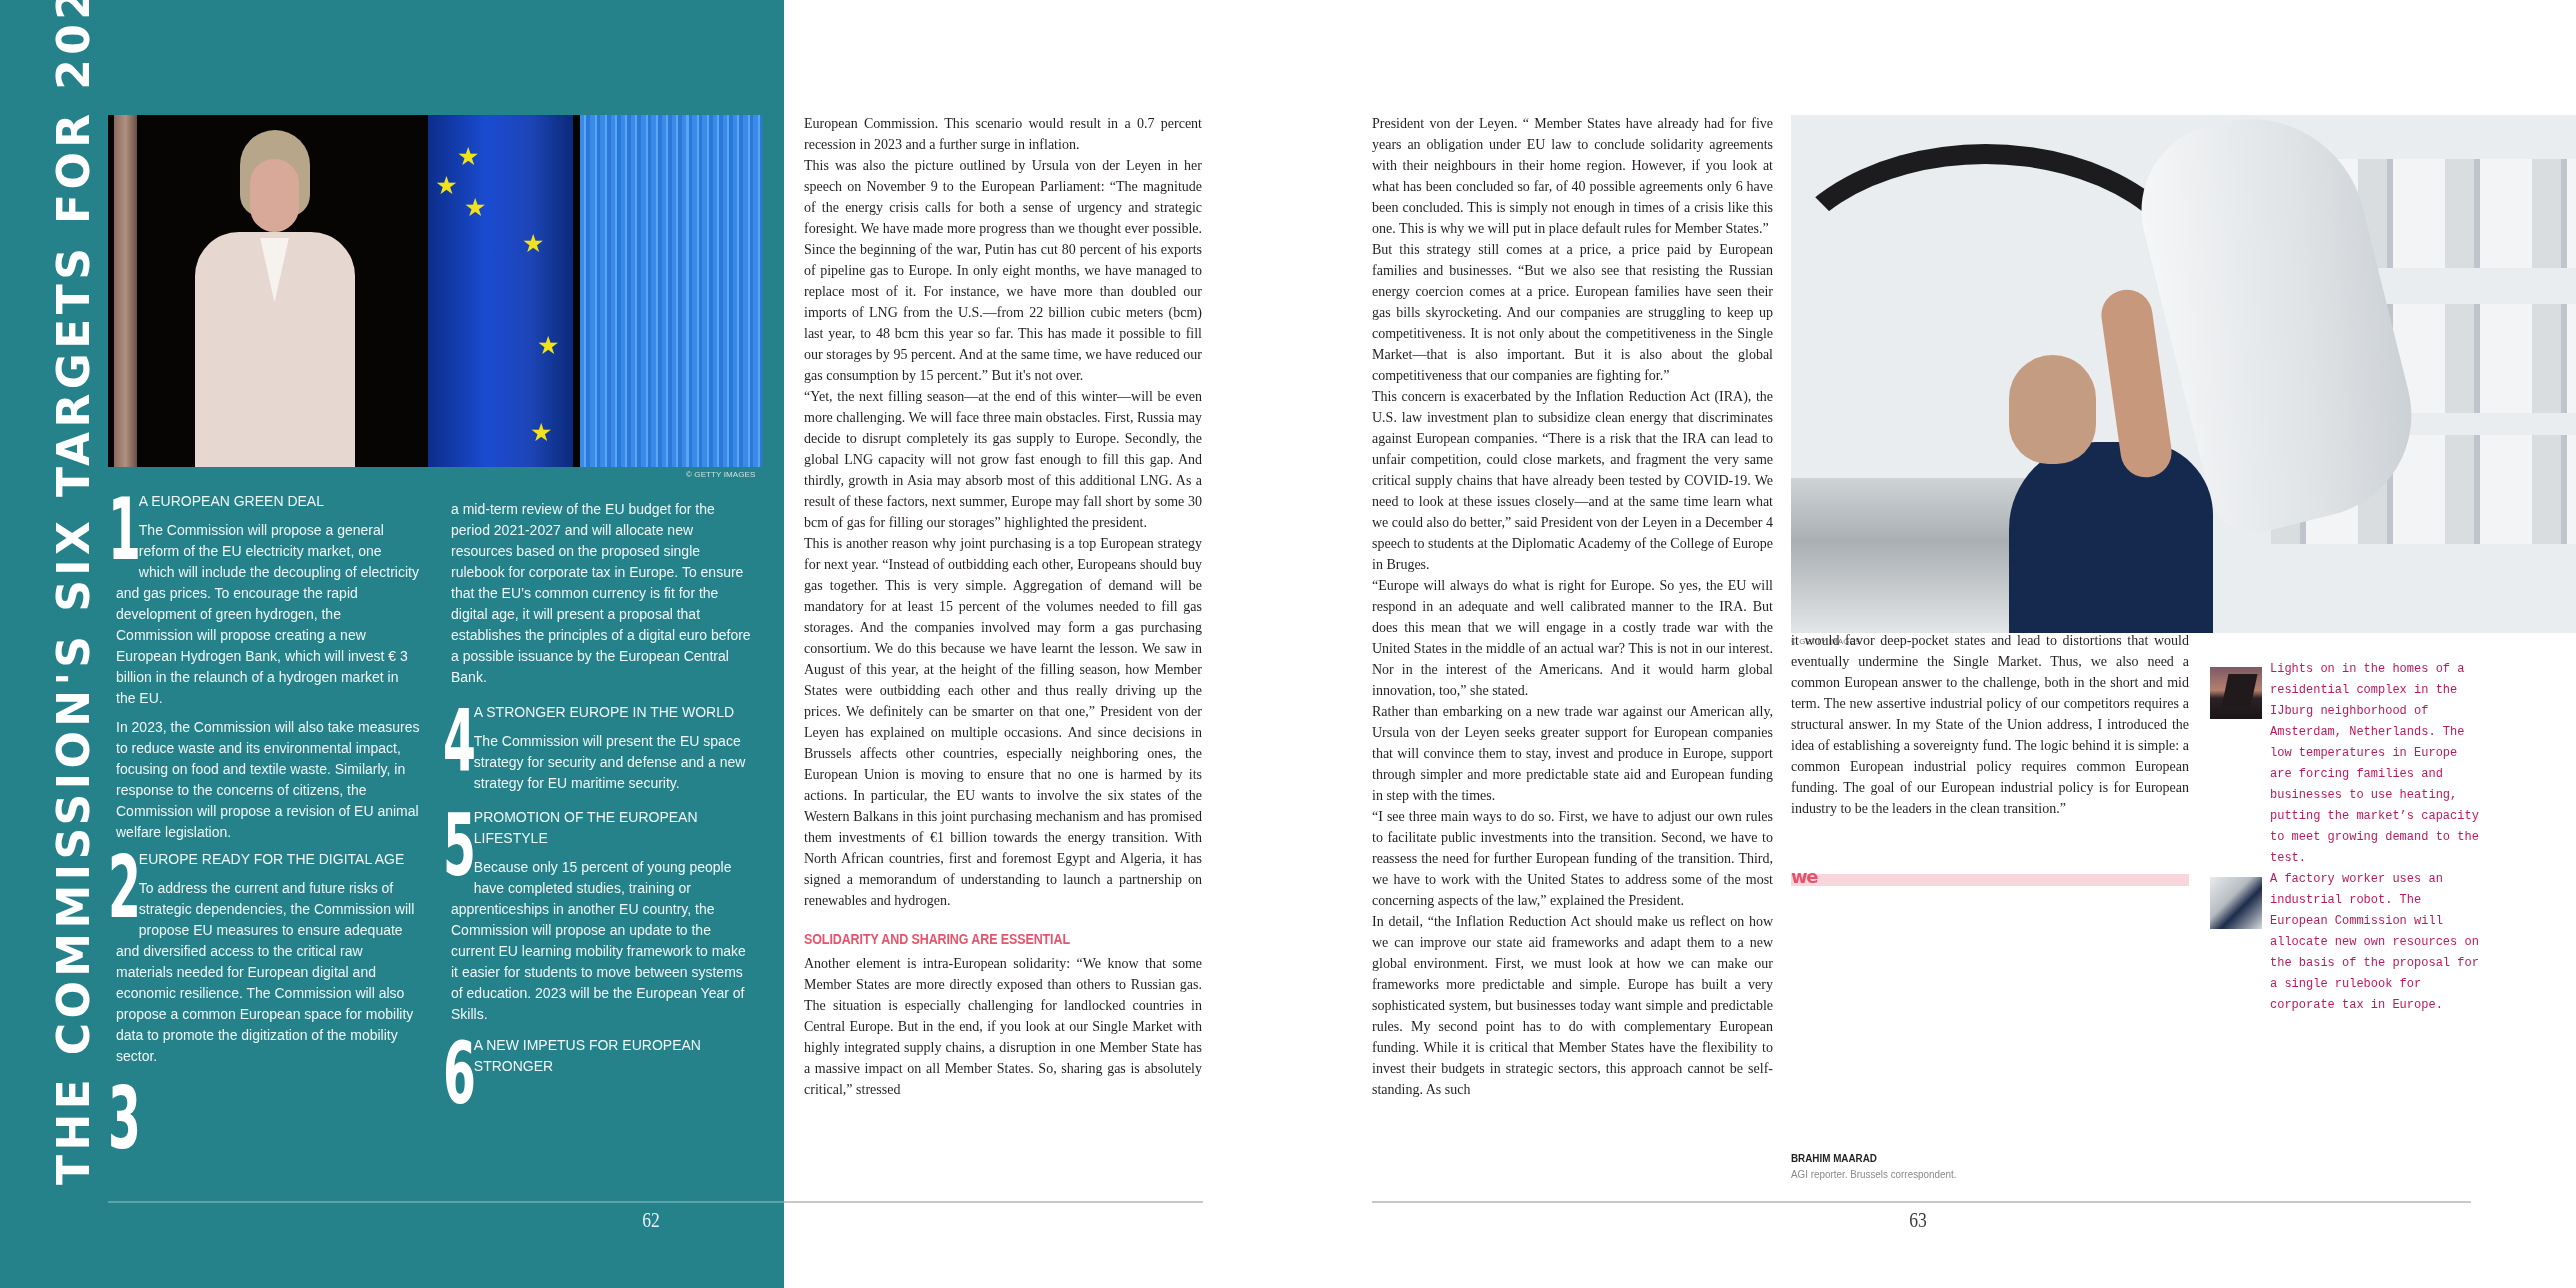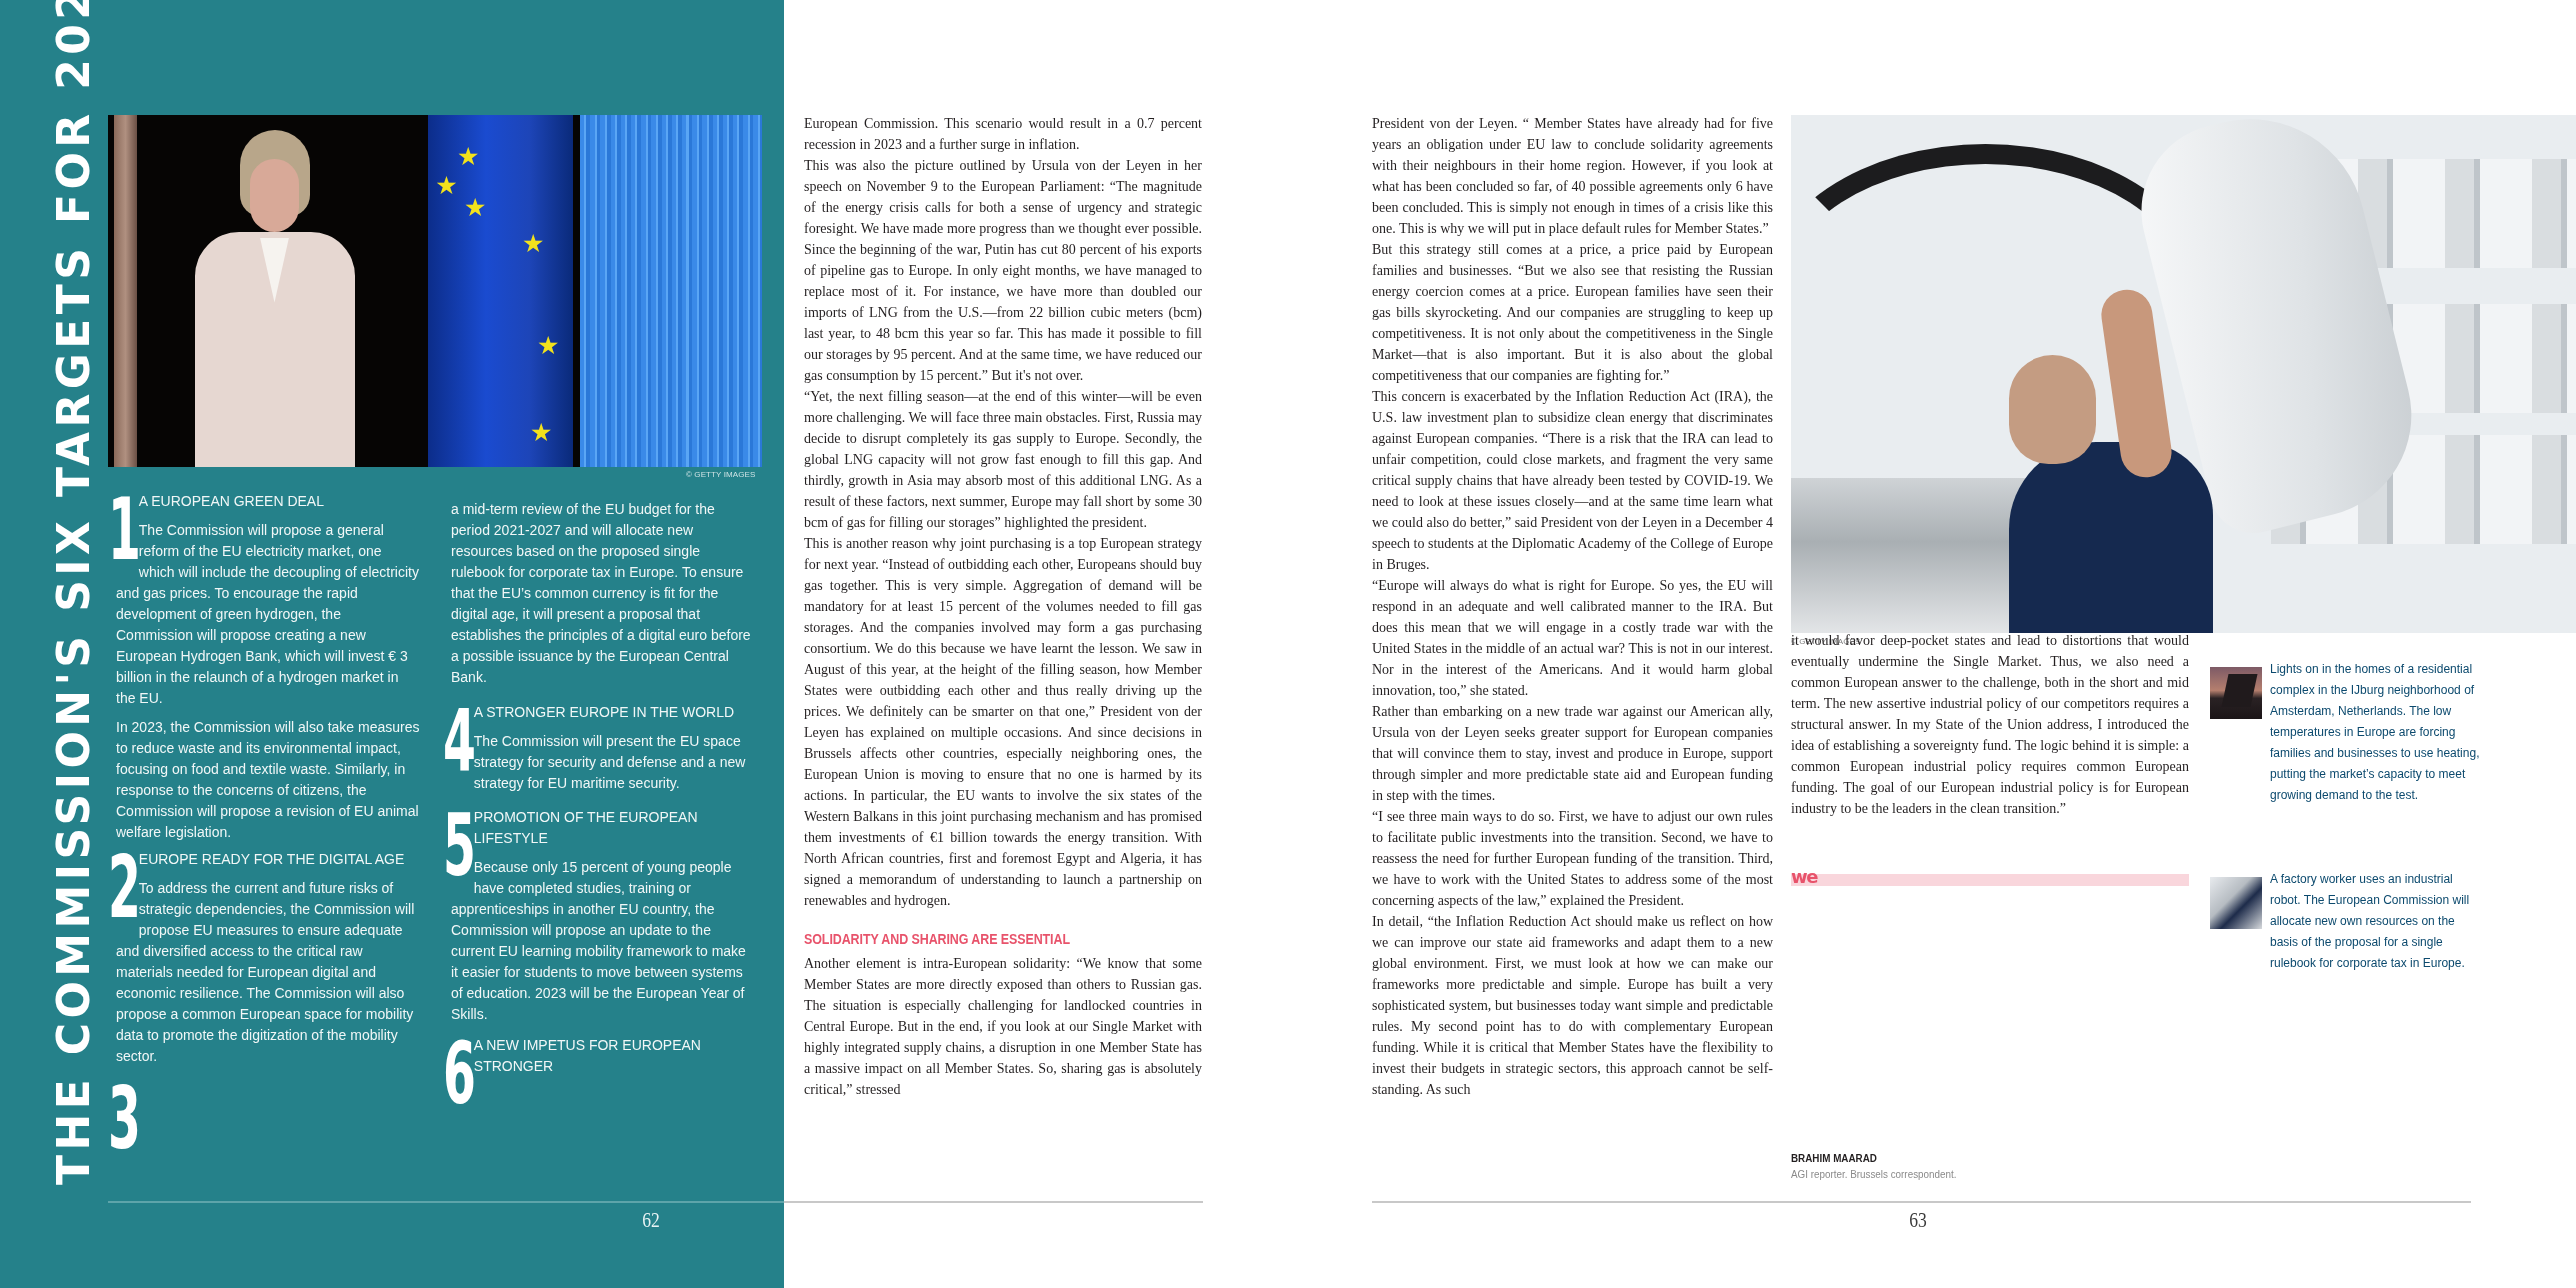--- a/index.html
+++ b/index.html
@@ -41,21 +41,21 @@
 
   .photo2{position:absolute;left:1791px;top:115px;width:785px;height:518px;overflow:hidden;background:#e9edf0;}
   .photo2 .shelf{position:absolute;right:0;width:305px;height:109px;background:repeating-linear-gradient(90deg,#d9dde0 0 29px,#bfc5ca 29px 35px,#f2f4f6 35px 87px);}
   .photo2 .hose{position:absolute;border:20.4px solid #1c1c1e;border-color:#1c1c1e transparent transparent transparent;border-radius:50%;}
   .photo2 .arm{position:absolute;left:378px;top:0;width:218px;height:407px;background:linear-gradient(100deg,#f7f8f9,#dfe3e6 60%,#c9ced2);border-radius:87px 116px 102px 44px;transform:rotate(-14deg);}
   .photo2 .worker-body{position:absolute;left:218px;top:327px;width:204px;height:204px;background:#15294f;border-radius:87px 73px 0 0;}
   .photo2 .worker-head{position:absolute;left:218px;top:240px;width:87px;height:109px;background:#c49c82;border-radius:44px 44px 40px 40px;}
   .photo2 .worker-arm{position:absolute;left:320px;top:174px;width:51px;height:189px;background:#c8987c;border-radius:25.4px;transform:rotate(-8deg);}
   .photo2 .rig{position:absolute;left:0;top:363px;width:283px;height:160px;background:linear-gradient(180deg,#cfd3d6,#a9afb3 40%,#e6e8ea);}
 
-  .caption{position:absolute;font-family:Liberation Sans, sans-serif;font-size:12px;line-height:21px;color:#0c4a6e;}
+  .caption{position:absolute;font-family:Liberation Mono, monospace;font-size:12px;line-height:21px;color:#be185d;}
   .thumb{position:absolute;width:52px;height:52px;}
   .thumb1{background:linear-gradient(180deg,#7d5a66 0%,#b57f6e 45%,#2a2224 60%,#1b1517 100%);}
   .thumb1::after{content:"";position:absolute;left:14.5px;top:7.3px;width:29px;height:33px;background:#201a1c;transform:skewX(-12deg);}
   .thumb2{background:linear-gradient(135deg,#e8ebee 0%,#b6bcc2 40%,#1d2b4a 60%,#d7dadd 100%);}
   .byline-name{position:absolute;font-family:"Liberation Sans",sans-serif;font-weight:bold;font-size:11.6px;color:#231f20;transform:scaleX(0.85);transform-origin:0 0;}
   .byline-role{position:absolute;font-family:"Liberation Sans",sans-serif;font-size:11.6px;color:#8a8a8a;transform:scaleX(0.85);transform-origin:0 0;}
   .webar{position:absolute;left:1791px;top:874px;width:398px;height:11.6px;background:#f9d6dc;}
   .welogo{position:absolute;left:1791px;top:867px;font-family:"DejaVu Sans",sans-serif;font-weight:bold;font-size:18px;color:#e8536b;letter-spacing:-1.5px;line-height:20.4px;}
 </style>
 </head>

